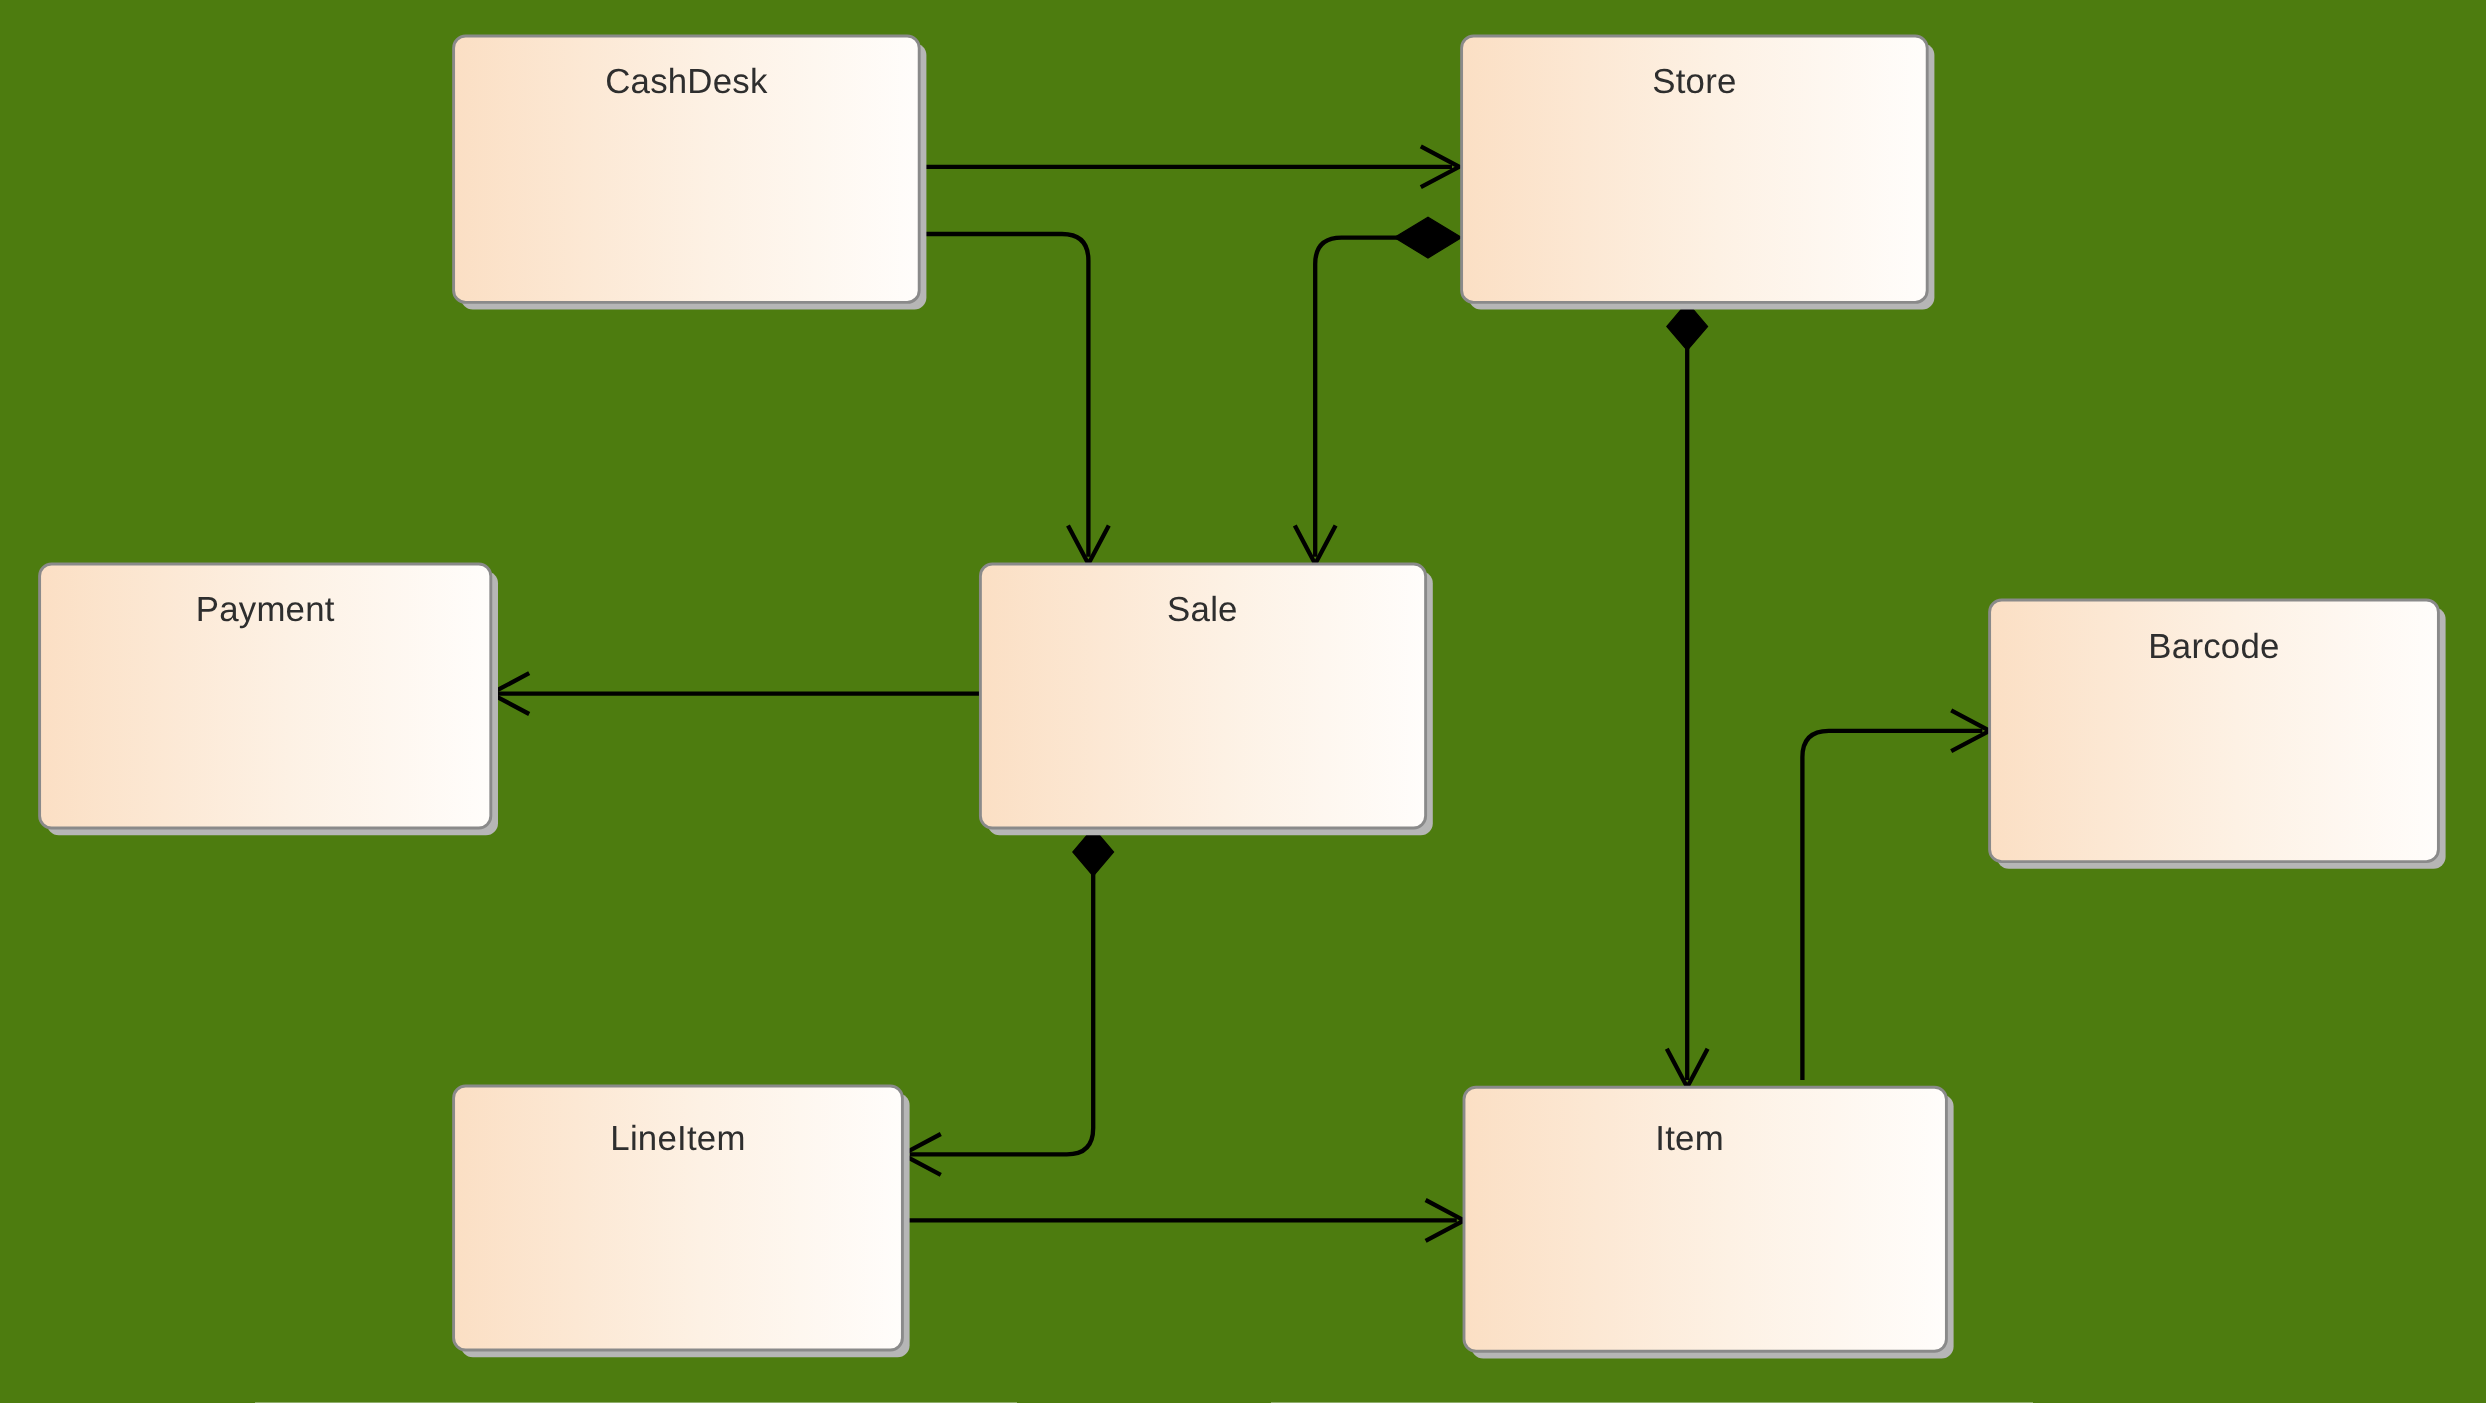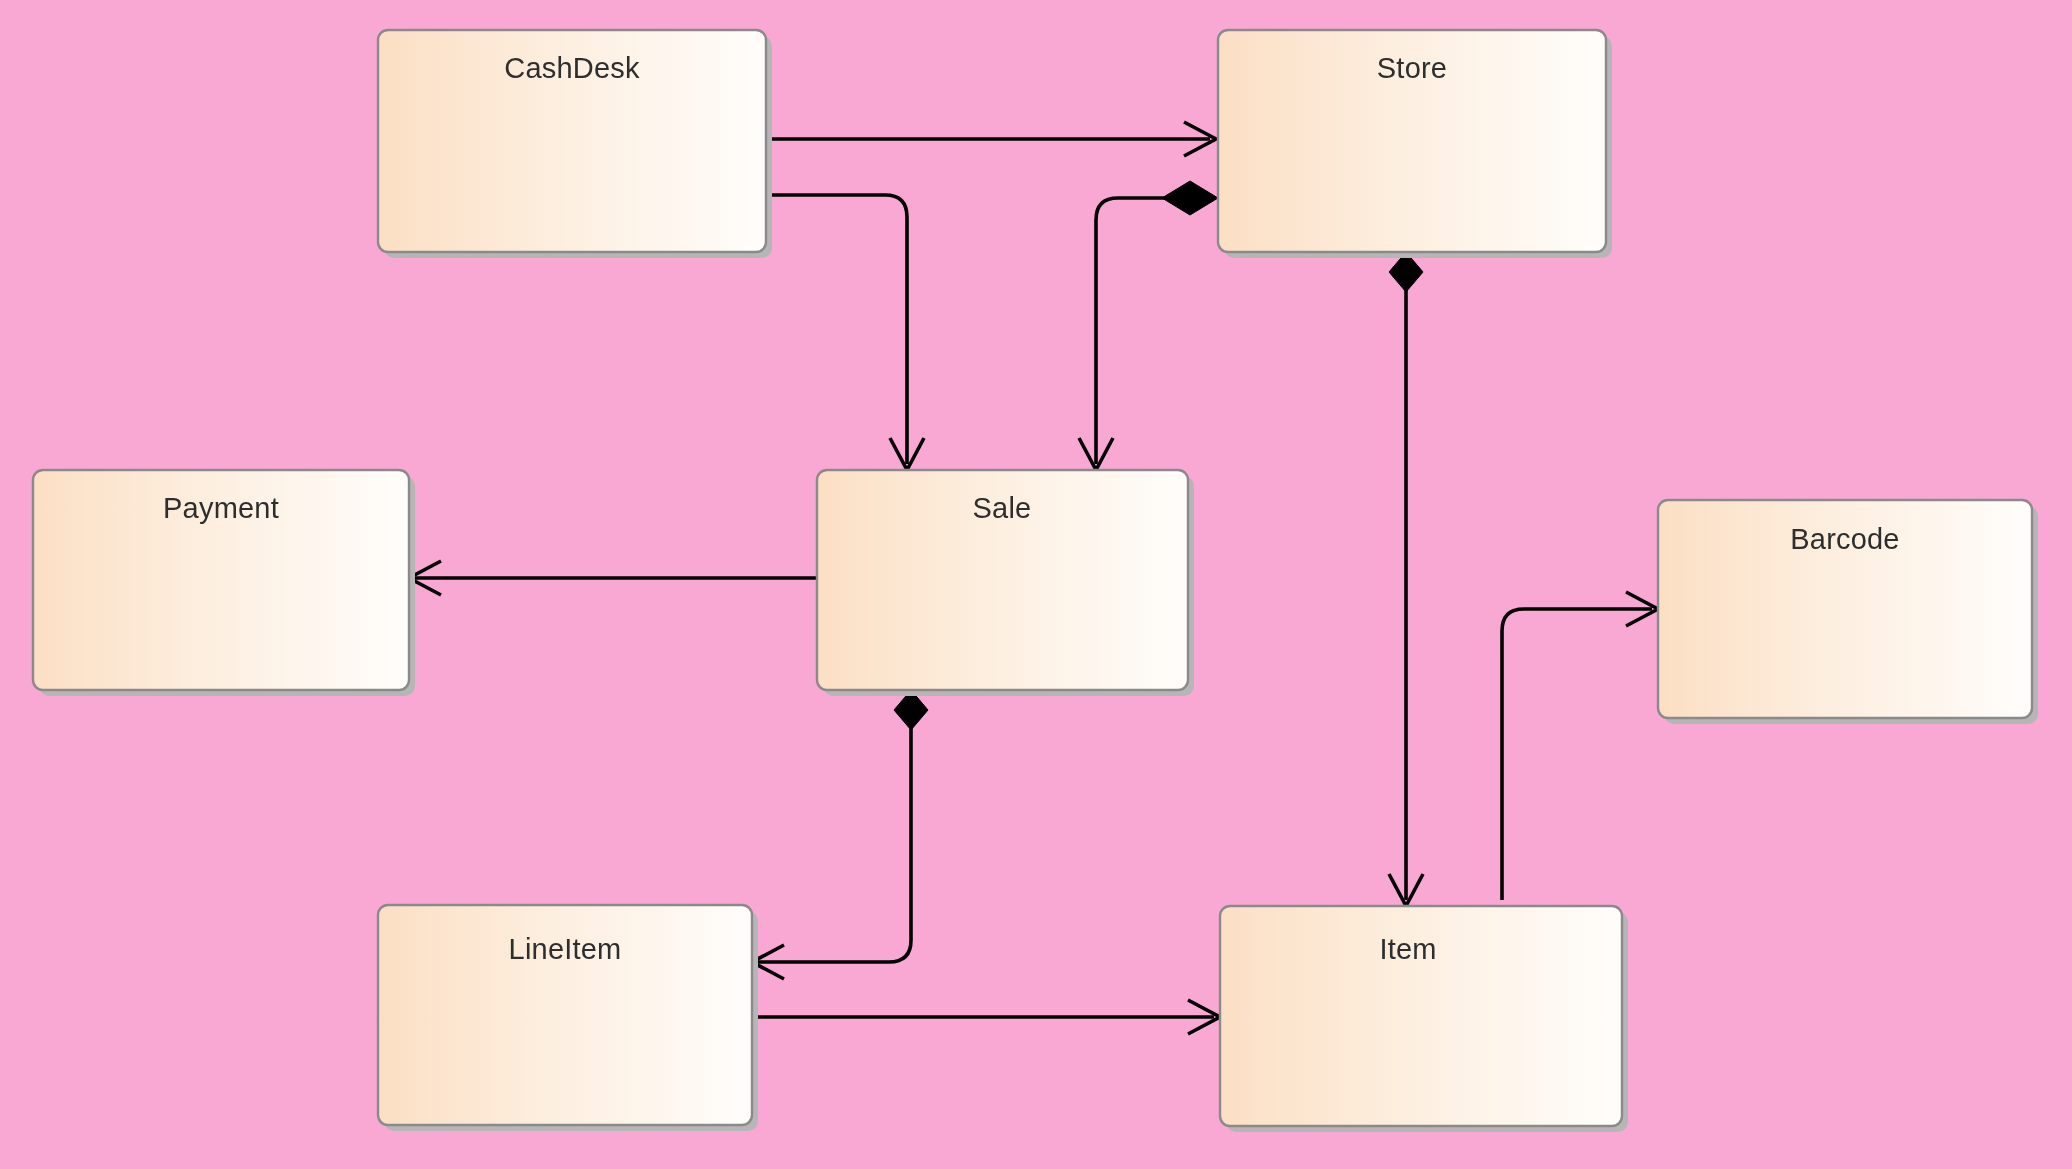--- a/index.html
+++ b/index.html
@@ -10,21 +10,21 @@
   body {
     width: 2072px;
     height: 1169px;
     overflow: hidden;
     font-family: "Liberation Sans", sans-serif;
   }
   #diagram-canvas {
     position: relative;
     width: 2072px;
     height: 1169px;
-    background: #f9a8d4;
+    background: #4d7c0f;
   }
   svg.diagram-svg {
     position: absolute;
     top: 0;
     left: 0;
     width: 2072px;
     height: 1169px;
     display: block;
   }
   .node-label {

